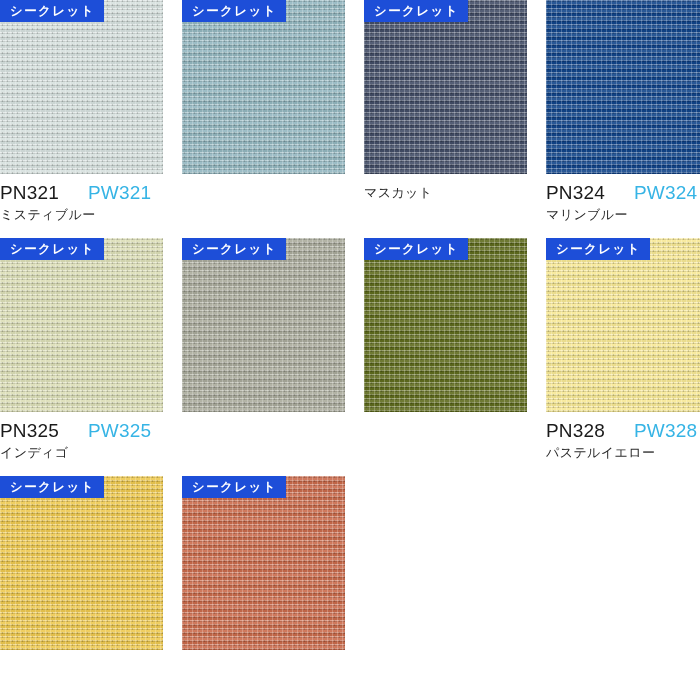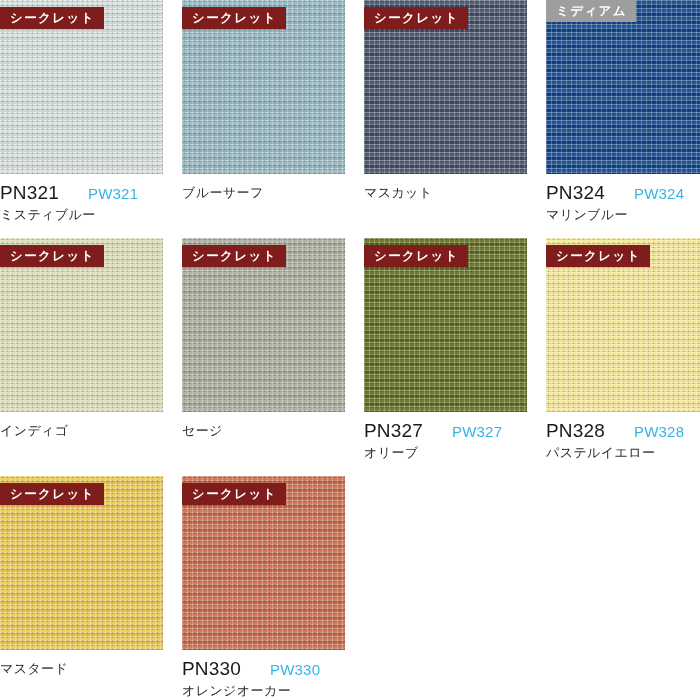--- a/index.html
+++ b/index.html
@@ -96,42 +96,42 @@
     height: 22px;
     line-height: 22px;
     padding: 0 9px 0 10px;
     color: #ffffff;
     font-size: 12.5px;
     font-weight: 700;
     letter-spacing: 1.4px;
     white-space: nowrap;
     font-family: "DejaVu Sans", "Liberation Sans", sans-serif;
   }
-  .badge-secret  { background: #7f1d1d; margin-top: 7px; }
+  .badge-secret  { background: #1d4ed8; }
   .badge-medium  { background: #9e9e9e; }
 
   
   .swatch-labels {
     padding-top: 8px;
   }
   .code-row {
     display: flex;
     align-items: baseline;
     white-space: nowrap;
     height: 22px;
   }
   .code-pn {
     font-size: 19px;
     color: #1a1a1a;
     letter-spacing: 0.2px;
     min-width: 88px;
     font-family: "Liberation Sans", sans-serif;
   }
   .code-pw {
-    font-size: 15px;
+    font-size: 19px;
     color: #36b4e5;
     letter-spacing: 0.2px;
     font-family: "Liberation Sans", sans-serif;
   }
   .color-name {
     margin-top: 2px;
     font-size: 13px;
     color: #2b2b2b;
     letter-spacing: 0.4px;
     white-space: nowrap;
@@ -154,74 +154,68 @@
         </div>
         <div class="color-name">ミスティブルー</div>
       </div>
     </div>
     <div class="swatch-card">
       <div class="swatch-tile" style="background-color: rgb(146, 182, 191);">
         <div class="swatch-weave"></div>
         <div class="swatch-badge badge-secret">シークレット</div>
       </div>
       <div class="swatch-labels">
-        <div class="color-name">ブルーサーフ</div>
       </div>
     </div>
     <div class="swatch-card">
       <div class="swatch-tile" style="background-color: rgb(66, 77, 102);">
         <div class="swatch-weave"></div>
         <div class="swatch-badge badge-secret">シークレット</div>
       </div>
       <div class="swatch-labels">
         <div class="color-name">マスカット</div>
       </div>
     </div>
     <div class="swatch-card">
       <div class="swatch-tile" style="background-color: rgb(17, 69, 138);">
         <div class="swatch-weave"></div>
-        <div class="swatch-badge badge-medium">ミディアム</div>
       </div>
       <div class="swatch-labels">
         <div class="code-row">
           <span class="code-pn">PN324</span>
           <span class="code-pw">PW324</span>
         </div>
         <div class="color-name">マリンブルー</div>
       </div>
     </div>
     <div class="swatch-card">
       <div class="swatch-tile" style="background-color: rgb(219, 222, 182);">
         <div class="swatch-weave"></div>
         <div class="swatch-badge badge-secret">シークレット</div>
       </div>
       <div class="swatch-labels">
+        <div class="code-row">
+          <span class="code-pn">PN325</span>
+          <span class="code-pw">PW325</span>
+        </div>
         <div class="color-name">インディゴ</div>
       </div>
     </div>
     <div class="swatch-card">
       <div class="swatch-tile" style="background-color: rgb(169, 170, 155);">
         <div class="swatch-weave"></div>
         <div class="swatch-badge badge-secret">シークレット</div>
       </div>
       <div class="swatch-labels">
-        <div class="color-name">セージ</div>
       </div>
     </div>
     <div class="swatch-card">
       <div class="swatch-tile" style="background-color: rgb(95, 107, 28);">
         <div class="swatch-weave"></div>
         <div class="swatch-badge badge-secret">シークレット</div>
-      </div>
-      <div class="swatch-labels">
-        <div class="code-row">
-          <span class="code-pn">PN327</span>
-          <span class="code-pw">PW327</span>
-        </div>
-        <div class="color-name">オリーブ</div>
       </div>
     </div>
     <div class="swatch-card">
       <div class="swatch-tile" style="background-color: rgb(247, 232, 148);">
         <div class="swatch-weave"></div>
         <div class="swatch-badge badge-secret">シークレット</div>
       </div>
       <div class="swatch-labels">
         <div class="code-row">
           <span class="code-pn">PN328</span>
@@ -229,29 +223,21 @@
         </div>
         <div class="color-name">パステルイエロー</div>
       </div>
     </div>
     <div class="swatch-card">
       <div class="swatch-tile" style="background-color: rgb(237, 200, 79);">
         <div class="swatch-weave"></div>
         <div class="swatch-badge badge-secret">シークレット</div>
       </div>
       <div class="swatch-labels">
-        <div class="color-name">マスタード</div>
       </div>
     </div>
     <div class="swatch-card">
       <div class="swatch-tile" style="background-color: rgb(201, 106, 75);">
         <div class="swatch-weave"></div>
         <div class="swatch-badge badge-secret">シークレット</div>
       </div>
-      <div class="swatch-labels">
-        <div class="code-row">
-          <span class="code-pn">PN330</span>
-          <span class="code-pw">PW330</span>
-        </div>
-        <div class="color-name">オレンジオーカー</div>
-      </div>
     </div>
   </div>
 
 </body></html>

